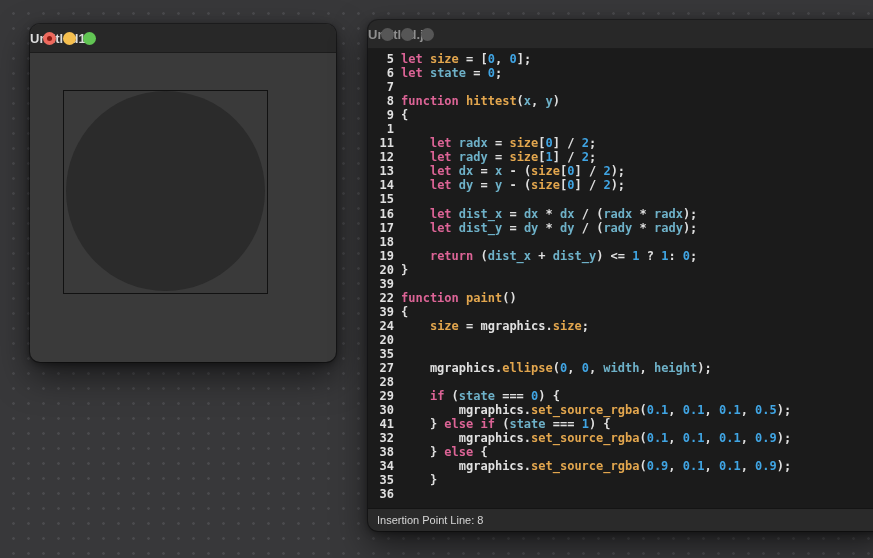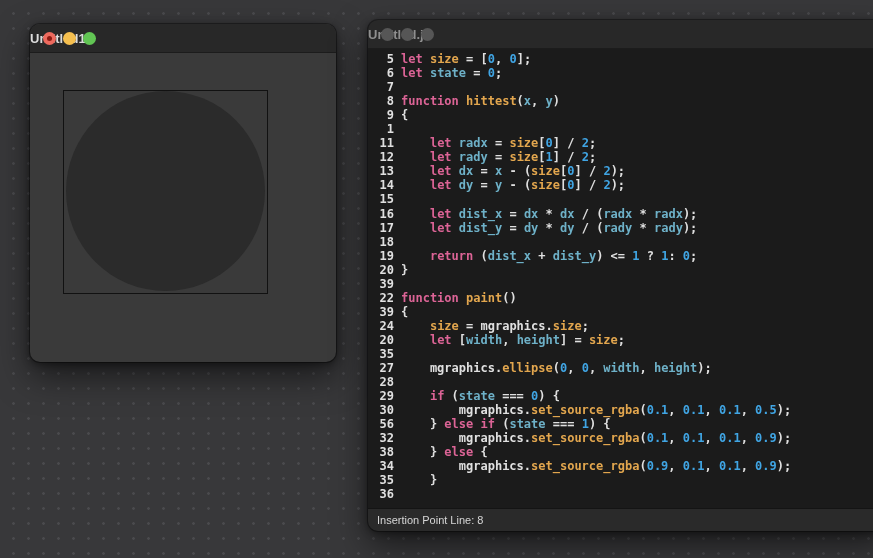--- a/index.html
+++ b/index.html
@@ -113,27 +113,27 @@
         <div class="code-line"><span class="ln">15</span><span class="ct"></span></div>
         <div class="code-line"><span class="ln">16</span><span class="ct"><span class="tok-p">    </span><span class="tok-k">let</span><span class="tok-p"> </span><span class="tok-v">dist_x</span><span class="tok-p"> = </span><span class="tok-v">dx</span><span class="tok-p"> * </span><span class="tok-v">dx</span><span class="tok-p"> / (</span><span class="tok-v">radx</span><span class="tok-p"> * </span><span class="tok-v">radx</span><span class="tok-p">);</span></span></div>
         <div class="code-line"><span class="ln">17</span><span class="ct"><span class="tok-p">    </span><span class="tok-k">let</span><span class="tok-p"> </span><span class="tok-v">dist_y</span><span class="tok-p"> = </span><span class="tok-v">dy</span><span class="tok-p"> * </span><span class="tok-v">dy</span><span class="tok-p"> / (</span><span class="tok-v">rady</span><span class="tok-p"> * </span><span class="tok-v">rady</span><span class="tok-p">);</span></span></div>
         <div class="code-line"><span class="ln">18</span><span class="ct"></span></div>
         <div class="code-line"><span class="ln">19</span><span class="ct"><span class="tok-p">    </span><span class="tok-k">return</span><span class="tok-p"> (</span><span class="tok-v">dist_x</span><span class="tok-p"> + </span><span class="tok-v">dist_y</span><span class="tok-p">) &lt;= </span><span class="tok-n">1</span><span class="tok-p"> ? </span><span class="tok-n">1</span><span class="tok-p">: </span><span class="tok-n">0</span><span class="tok-p">;</span></span></div>
         <div class="code-line"><span class="ln">20</span><span class="ct"><span class="tok-p">}</span></span></div>
         <div class="code-line"><span class="ln">39</span><span class="ct"></span></div>
         <div class="code-line"><span class="ln">22</span><span class="ct"><span class="tok-k">function</span><span class="tok-p"> </span><span class="tok-f">paint</span><span class="tok-p">()</span></span></div>
         <div class="code-line"><span class="ln">39</span><span class="ct"><span class="tok-p">{</span></span></div>
         <div class="code-line"><span class="ln">24</span><span class="ct"><span class="tok-p">    </span><span class="tok-f">size</span><span class="tok-p"> = mgraphics.</span><span class="tok-f">size</span><span class="tok-p">;</span></span></div>
-        <div class="code-line"><span class="ln">20</span><span class="ct"><span class="tok-p">    </span><span class="tok-k">let</span><span class="tok-p"> [</span><span class="tok-v">width</span><span class="tok-p">, </span><span class="tok-v">height</span><span class="tok-p">] = </span><span class="tok-f">size</span><span class="tok-p">;</span></span></div>
+        <div class="code-line"><span class="ln">20</span></div>
         <div class="code-line"><span class="ln">35</span><span class="ct"></span></div>
         <div class="code-line"><span class="ln">27</span><span class="ct"><span class="tok-p">    mgraphics.</span><span class="tok-f">ellipse</span><span class="tok-p">(</span><span class="tok-n">0</span><span class="tok-p">, </span><span class="tok-n">0</span><span class="tok-p">, </span><span class="tok-v">width</span><span class="tok-p">, </span><span class="tok-v">height</span><span class="tok-p">);</span></span></div>
         <div class="code-line"><span class="ln">28</span><span class="ct"></span></div>
         <div class="code-line"><span class="ln">29</span><span class="ct"><span class="tok-p">    </span><span class="tok-k">if</span><span class="tok-p"> (</span><span class="tok-v">state</span><span class="tok-p"> === </span><span class="tok-n">0</span><span class="tok-p">) {</span></span></div>
         <div class="code-line"><span class="ln">30</span><span class="ct"><span class="tok-p">        mgraphics.</span><span class="tok-f">set_source_rgba</span><span class="tok-p">(</span><span class="tok-n">0.1</span><span class="tok-p">, </span><span class="tok-n">0.1</span><span class="tok-p">, </span><span class="tok-n">0.1</span><span class="tok-p">, </span><span class="tok-n">0.5</span><span class="tok-p">);</span></span></div>
-        <div class="code-line"><span class="ln">56</span><span class="ct"><span class="tok-p">    } </span><span class="tok-k">else</span><span class="tok-p"> </span><span class="tok-k">if</span><span class="tok-p"> (</span><span class="tok-v">state</span><span class="tok-p"> === </span><span class="tok-n">1</span><span class="tok-p">) {</span></span></div>
+        <div class="code-line"><span class="ln">41</span><span class="ct"><span class="tok-p">    } </span><span class="tok-k">else</span><span class="tok-p"> </span><span class="tok-k">if</span><span class="tok-p"> (</span><span class="tok-v">state</span><span class="tok-p"> === </span><span class="tok-n">1</span><span class="tok-p">) {</span></span></div>
         <div class="code-line"><span class="ln">32</span><span class="ct"><span class="tok-p">        mgraphics.</span><span class="tok-f">set_source_rgba</span><span class="tok-p">(</span><span class="tok-n">0.1</span><span class="tok-p">, </span><span class="tok-n">0.1</span><span class="tok-p">, </span><span class="tok-n">0.1</span><span class="tok-p">, </span><span class="tok-n">0.9</span><span class="tok-p">);</span></span></div>
         <div class="code-line"><span class="ln">38</span><span class="ct"><span class="tok-p">    } </span><span class="tok-k">else</span><span class="tok-p"> {</span></span></div>
         <div class="code-line"><span class="ln">34</span><span class="ct"><span class="tok-p">        mgraphics.</span><span class="tok-f">set_source_rgba</span><span class="tok-p">(</span><span class="tok-n">0.9</span><span class="tok-p">, </span><span class="tok-n">0.1</span><span class="tok-p">, </span><span class="tok-n">0.1</span><span class="tok-p">, </span><span class="tok-n">0.9</span><span class="tok-p">);</span></span></div>
         <div class="code-line"><span class="ln">35</span><span class="ct"><span class="tok-p">    }</span></span></div>
         <div class="code-line"><span class="ln">36</span><span class="ct"></span></div>
       </div>
     <div class="status-bar">
       <span>Insertion Point Line: 8</span>
     </div>
   </div>

